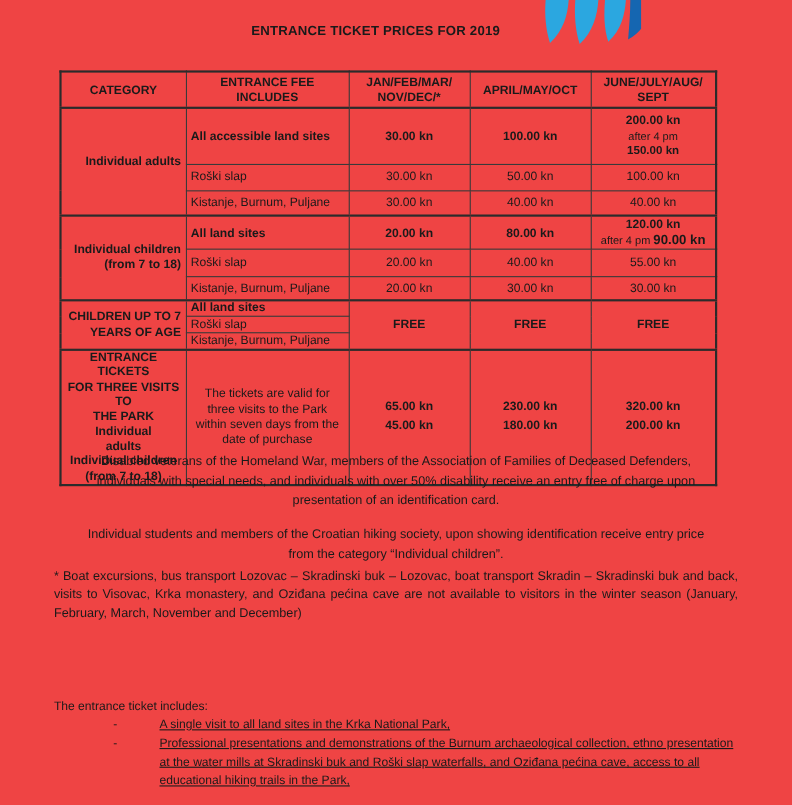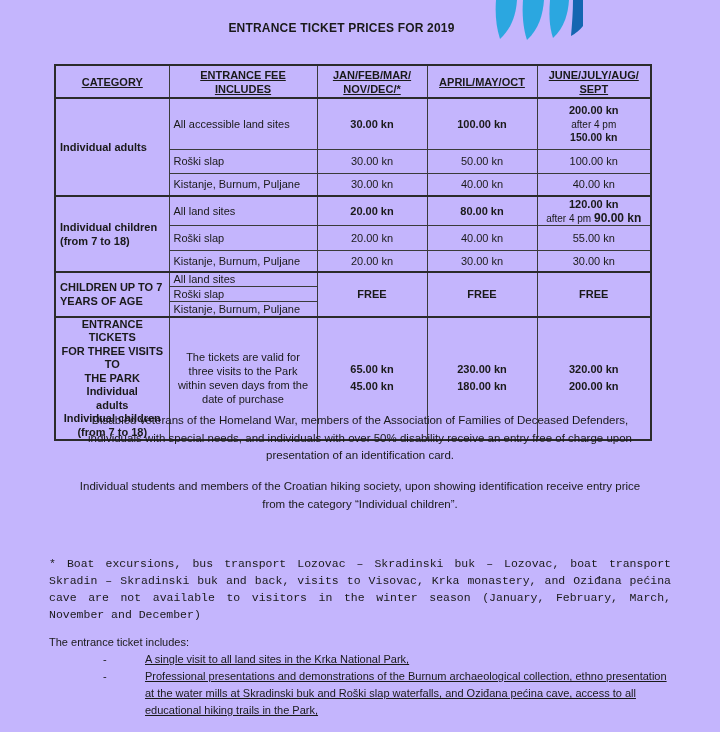--- a/index.html
+++ b/index.html
@@ -1,61 +1,61 @@
 <!DOCTYPE html>
 <html><head>
 <meta charset="utf-8">
 <style>
   html,body { margin:0; padding:0; background:#fff; }
   .page {
-    position:relative; width:720px; height:732px; background:#c4b5fd;
+    position:relative; width:720px; height:732px; background:#ef4444;
     font-family:"Liberation Sans", sans-serif; color:#1a1a1a; overflow:hidden;
   }
   .title {
     position:absolute; top:21px; left:0; width:683px;
     text-align:center; font-size:12px; font-weight:bold; letter-spacing:.2px;
   }
   .logo { position:absolute; top:0; left:489px; width:94px; height:42px; }
 
   
   table.prices {
     position:absolute; left:54px; top:64px; width:596px;
     border-collapse:collapse; table-layout:fixed;
     border:2px solid #2b2b2b;
   }
   table.prices th, table.prices td {
     border:1px solid #3a3a3a; font-size:11px; padding:0 4px;
     vertical-align:middle; overflow:hidden;
   }
   tr.gsep th, tr.gsep td { border-top:2px solid #2b2b2b; }
   th.colhead { font-weight:bold; text-align:center; line-height:14px; }
-  td.cat  { font-weight:bold; text-align:left; line-height:14px;margin-top:15px; }
+  td.cat  { font-weight:bold; text-align:right; line-height:14px;margin-top:15px; }
   td.site { text-align:left; padding-left:6px; }
-  td.site.b { font-weight:normal; }
+  td.site.b { font-weight:bold; }
   td.vbottom { vertical-align:bottom; padding-bottom:2px; }
   td.price { text-align:center; }
   td.price.b { font-weight:bold; }
   .sub  { font-size:10px; font-weight:normal; line-height:13px; }
   .sub b { font-size:12px; }
   .june3 .l1 { font-weight:bold; line-height:15px; }
   .june3 .l3 { font-weight:bold; font-size:10.5px; line-height:13px; }
   .twoLine div { font-weight:bold; line-height:17px; }
   td.desc { text-align:center; line-height:14px; font-size:10.8px; }
   td.cat4 div { font-weight:bold; text-align:center; line-height:13.5px; }
-  tr.rh33 { height:33px;text-decoration:underline; } tr.rh51 { height:51px; } tr.rh24 { height:24px; }
+  tr.rh33 { height:33px; } tr.rh51 { height:51px; } tr.rh24 { height:24px; }
   tr.rh23 { height:23px; } tr.rh28 { height:28px; } tr.rh25 { height:25px; }
   tr.rh21 { height:21px; } tr.rh15 { height:15px; } tr.rh86 { height:86px; }
 
   
   .note { position:absolute; left:36px; width:648px; text-align:center;
           font-size:11.5px; line-height:17.5px; }
   .note1 { top:412px; }
   .note2 { top:478px; }
-  .footnotes { position:absolute; top:555px; left:49px; width:622px;
-               font-size:11.5px; line-height:17px; text-align:justify;font-family:Liberation Mono, monospace; }
+  .footnotes { position:absolute; top:516px; left:49px; width:622px;
+               font-size:11.5px; line-height:17px; text-align:justify; }
   .footnotes p { margin:0; }
   .includes { position:absolute; top:634px; left:49px; width:622px;
               font-size:11px; line-height:17px; }
   .includes .hdr { margin:0 0 0 0; }
   .li { display:flex; }
   .li .marker { flex:0 0 42px; margin-left:54px; }
   .li .txt { flex:0 0 527px;text-decoration:underline; }
 </style>
 </head>
 <body>

